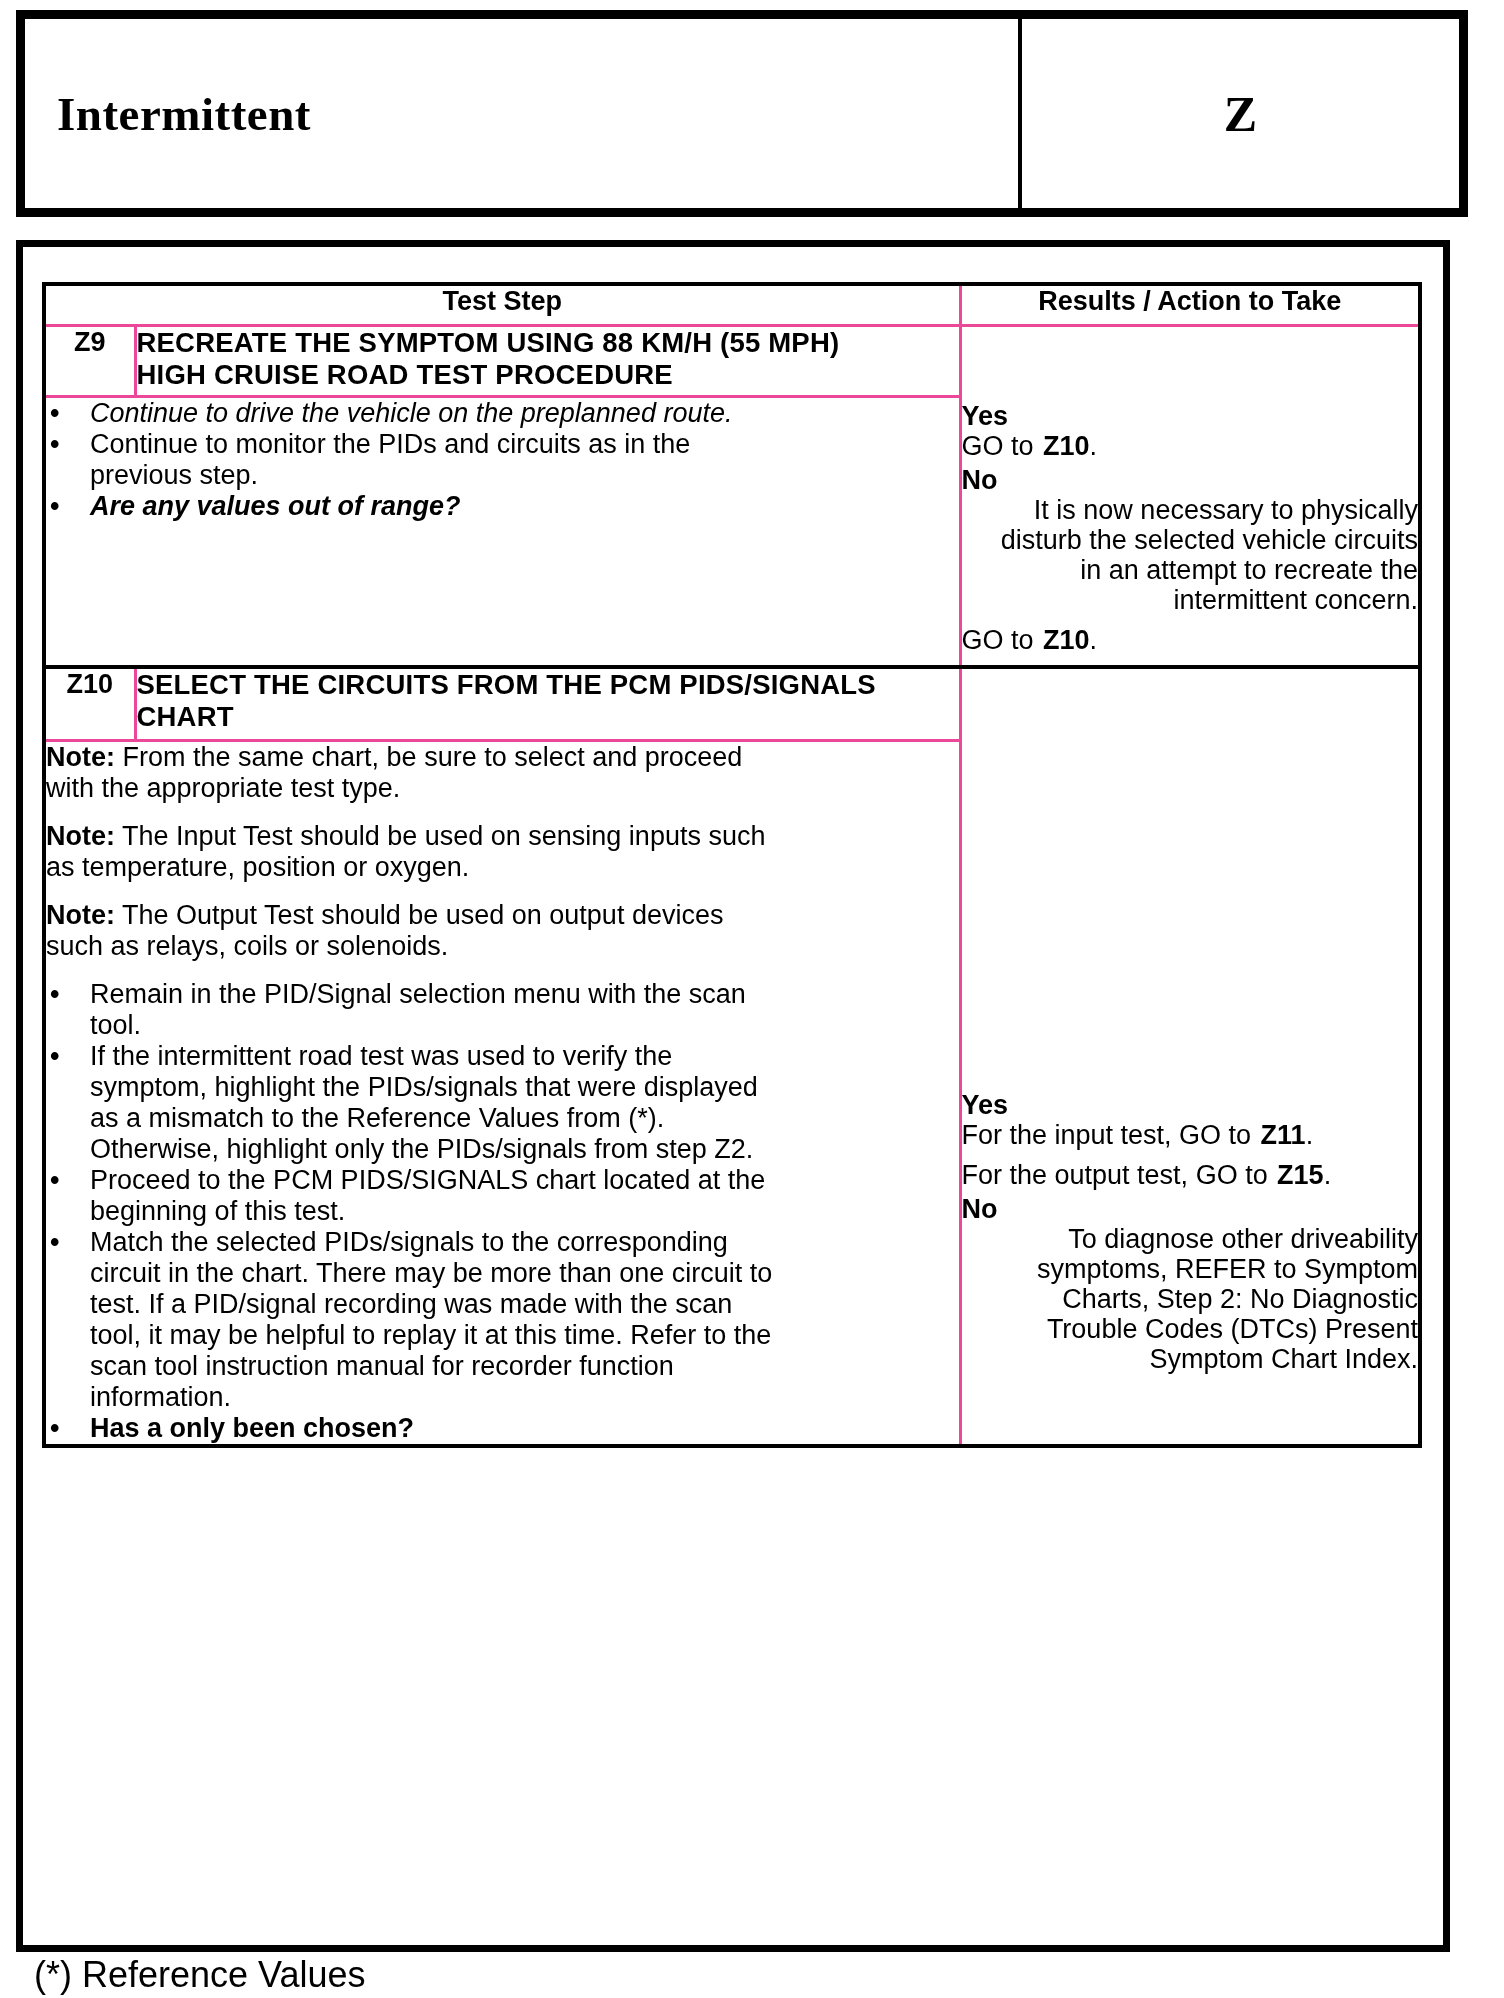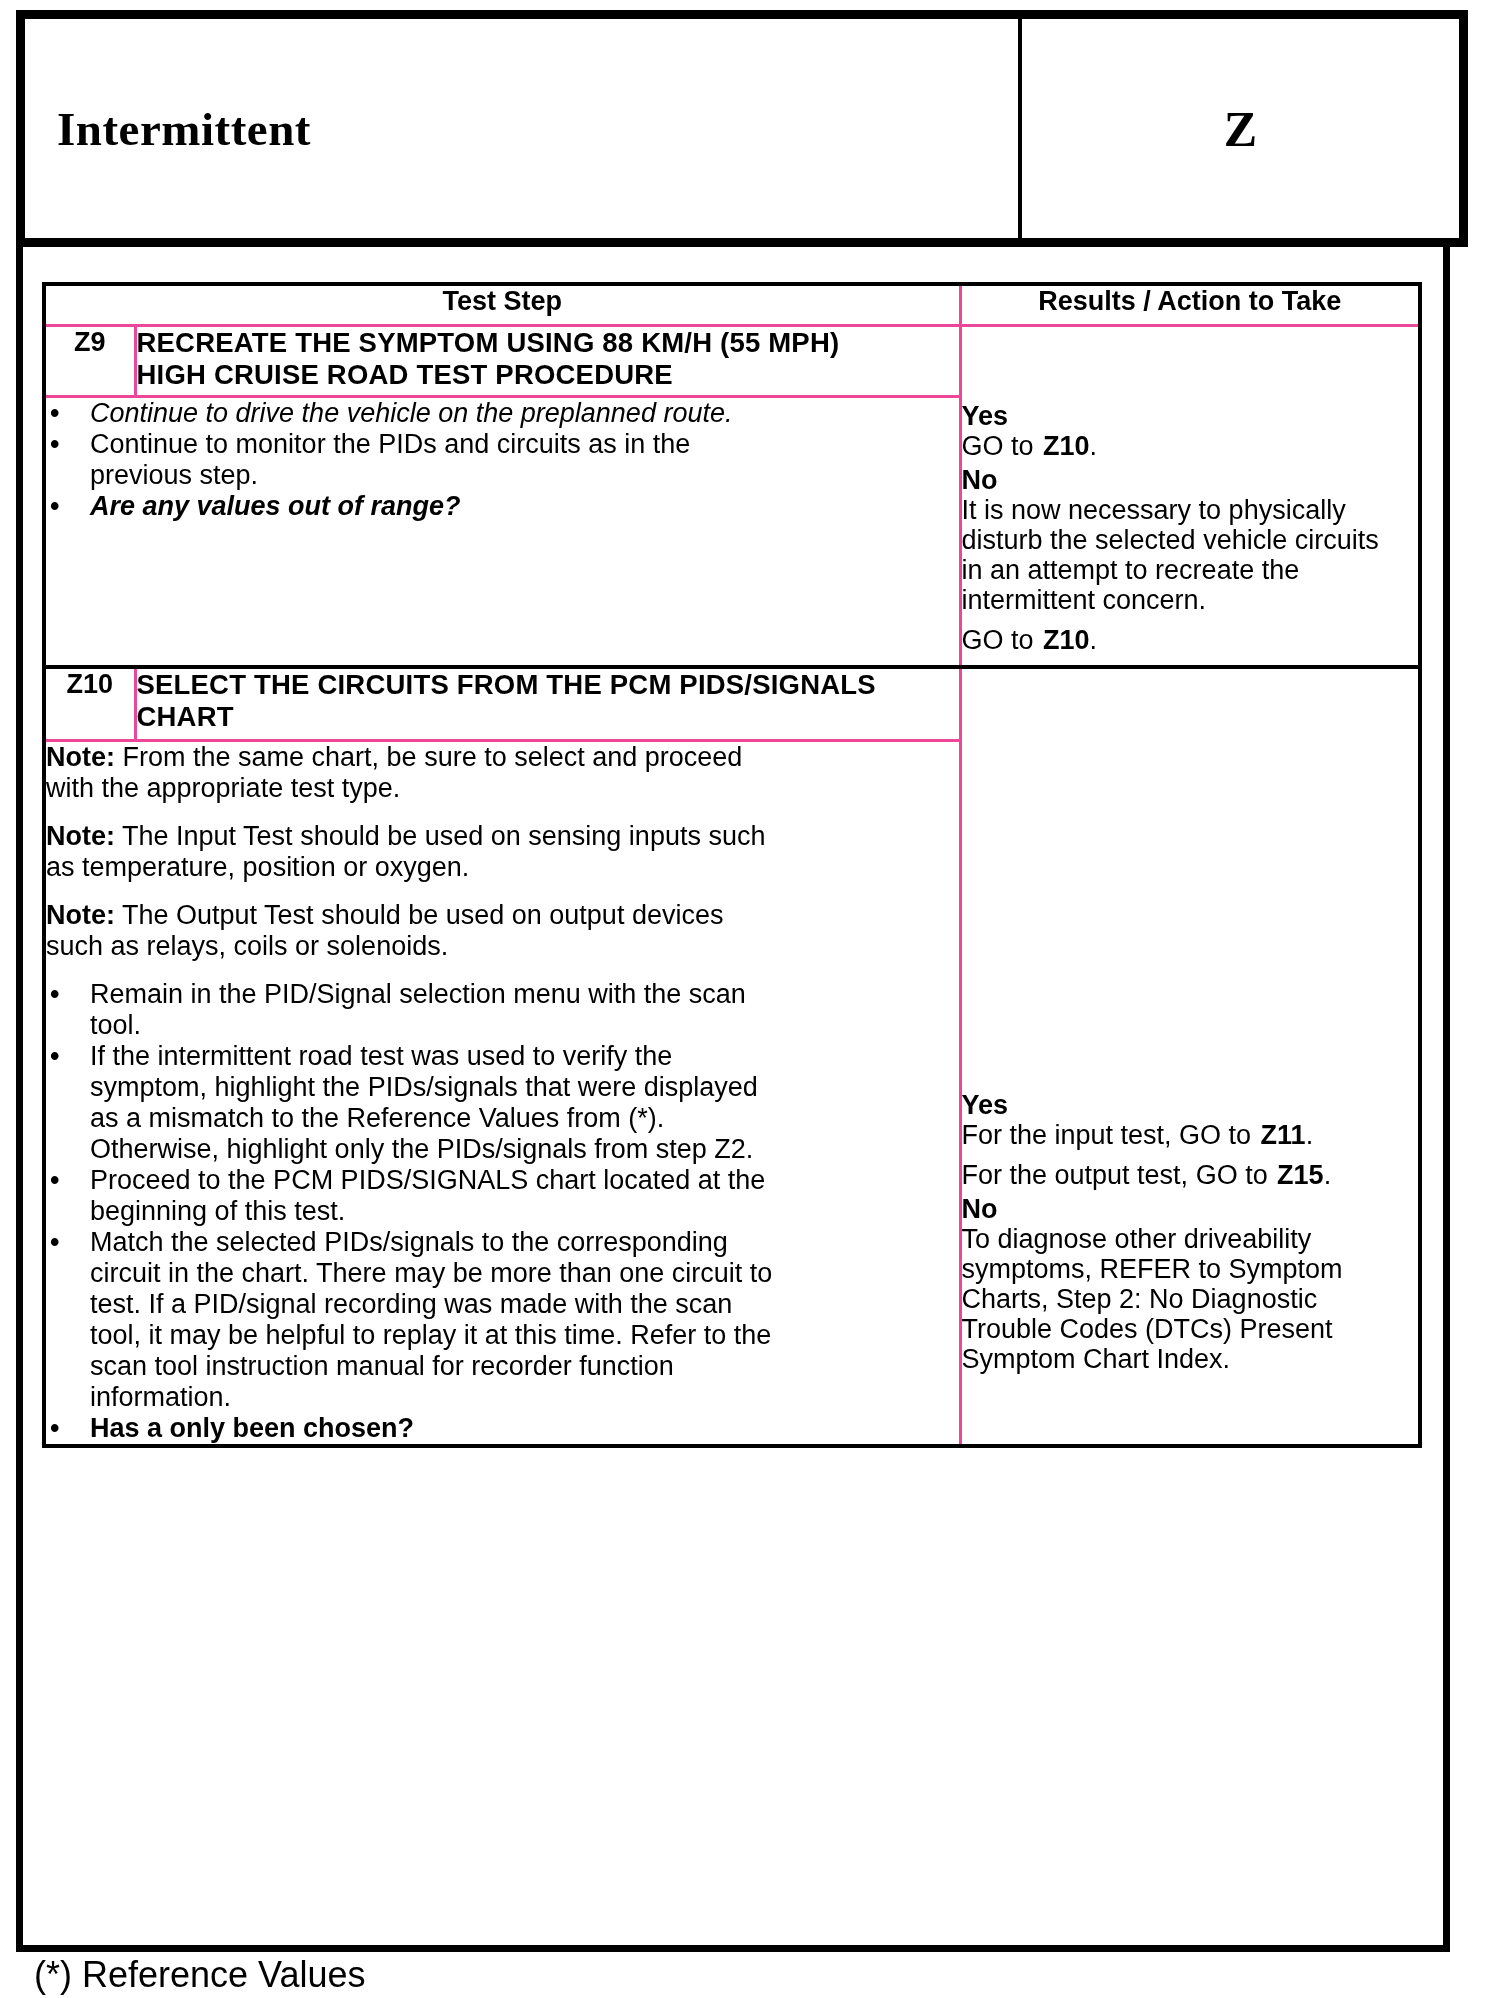--- a/index.html
+++ b/index.html
@@ -1,20 +1,20 @@
 <!DOCTYPE html>
 <html><head>
 <meta charset="utf-8">
 <style>
   html,body{margin:0;padding:0;background:#fff;}
   .page{position:relative;width:1504px;height:1998px;background:#fff;color:#000;
         font-family:"Liberation Sans",sans-serif;overflow:hidden;}
 
   
-  .header-box{position:absolute;left:16px;top:10px;width:1452px;height:237px;
+  .header-box{position:absolute;left:16px;top:10px;width:1452px;height:207px;
               border:9px solid #000;box-sizing:border-box;display:flex;}
   .header-left{flex:0 0 997px;display:flex;align-items:center;padding-left:32px;
                box-sizing:border-box;border-right:4px solid #000;}
   .header-title{font-family:"Liberation Serif",serif;font-weight:bold;font-size:47px;
                 letter-spacing:.5px;}
   .header-right{flex:1;display:flex;align-items:center;justify-content:center;}
   .header-code{font-family:"Liberation Serif",serif;font-weight:bold;font-size:50px;}
 
   
   .outer-box{position:absolute;left:16px;top:240px;width:1434px;height:1712px;
@@ -46,21 +46,21 @@
   .bd{font-weight:bold;}
 
   
   td.res{font-size:27px;line-height:30px;padding-left:26px;padding-right:8px;}
   td.res.r9{padding-top:74px;}
   td.res.r10{padding-top:421px;}
   .res-label{font-weight:bold;}
   .ref{font-weight:bold;margin-left:.35em;}
   .mt12{margin-top:4px;}
   .mt10{margin-top:10px;}
-  .res-text{white-space:pre-line;}
+  .res-text{white-space:pre-line;text-align:right;}
 
   
   .footer-note{position:absolute;left:34px;top:1954px;font-size:36px;}
 </style>
 </head>
 <body>
 
 <div class="page">
 
   <div class="header-box">

